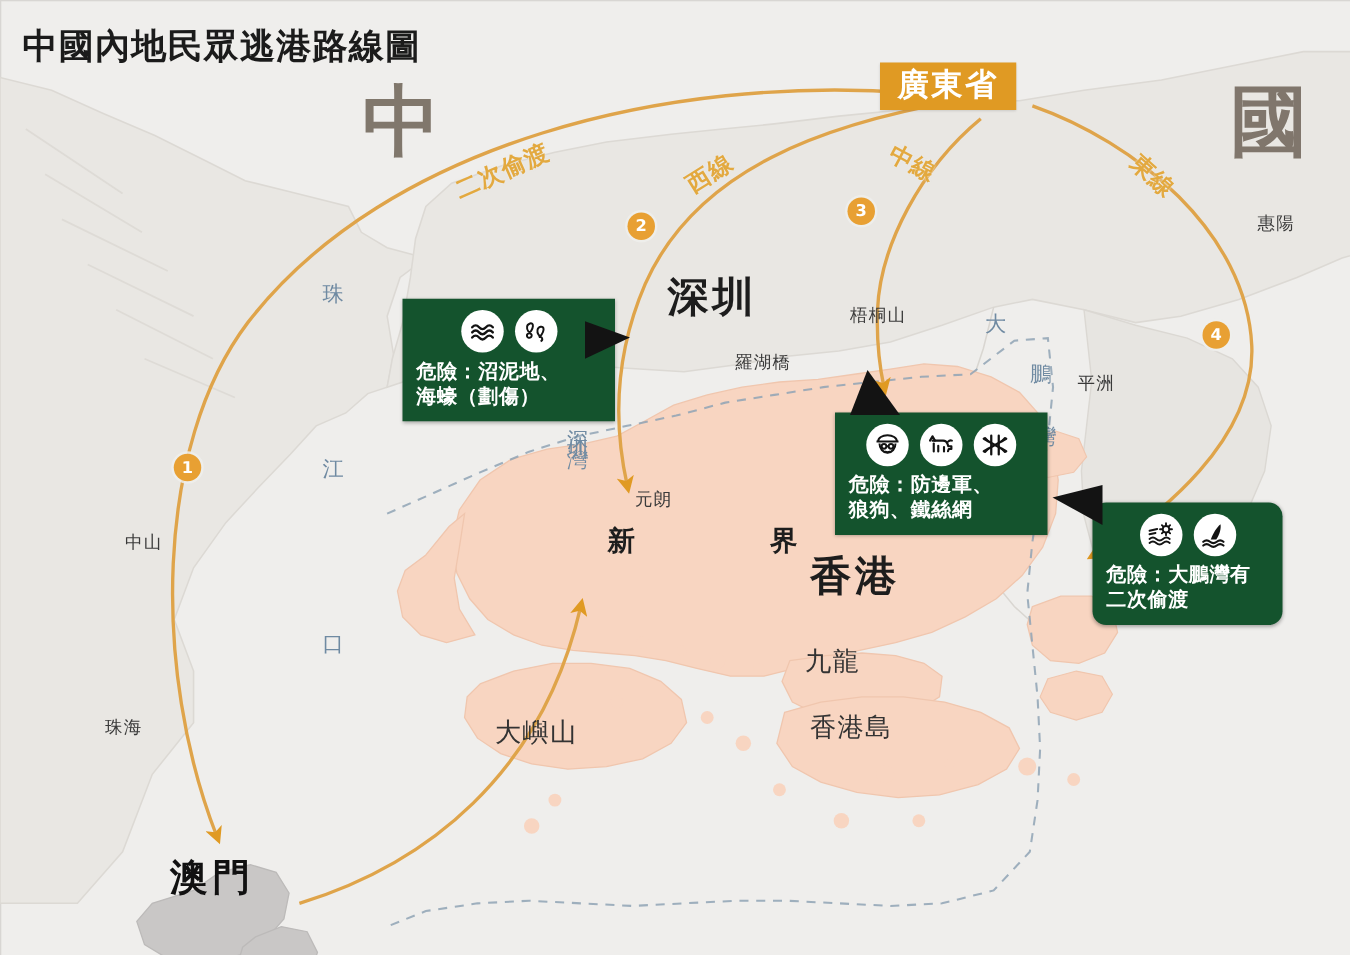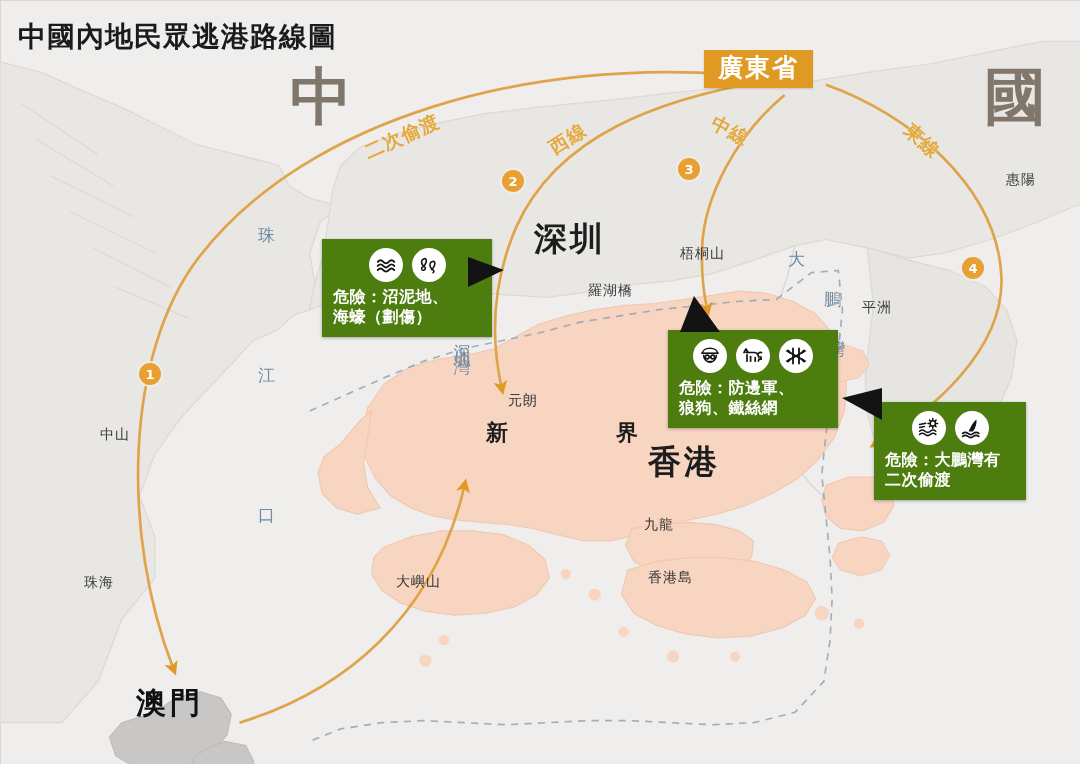--- a/index.html
+++ b/index.html
@@ -58,30 +58,30 @@
     line-height:1;
   }
 
   
   .place{
     font-family:Liberation Serif, serif;
     white-space:nowrap;line-height:1.15;
     color:#2b2b2b;
   }
   .place.city-big{font-size:33px;font-weight:bold;color:#1d1d1d;letter-spacing:3px;}
-  .place.city-mid{font-size:14px;color:#333;letter-spacing:1px;}
+  .place.city-mid{font-size:21px;color:#333;letter-spacing:1px;}
   .place.city-sm{font-size:14px;color:#3a3a3a;letter-spacing:1px;}
   .place.region{font-size:22px;font-weight:bold;color:#1d1d1d;}
   .place.water{font-size:17px;color:#6f8aa2;letter-spacing:1px;}
   .place.water-v{font-size:17px;color:#6f8aa2;writing-mode:vertical-rl;letter-spacing:7px;}
   .place.macau{font-size:30px;font-weight:bold;color:#111;letter-spacing:4px;}
 
   
   .callout{
-    background:#4d7c0f;color:#fff;
+    background:#14532d;color:#fff;
     padding:9px 11px 9px 11px;
     box-shadow:0 1px 3px rgba(0,0,0,.3);
   }
   .callout .icons{display:flex;gap:9px;justify-content:center;margin-bottom:5px;}
   .callout .ico{
     width:34px;height:34px;border-radius:50%;
     background:#fff;display:flex;align-items:center;justify-content:center;
     flex:0 0 auto;
   }
   .callout .ico svg{display:block;}
@@ -317,21 +317,21 @@
         </span>
       </div>
       <div class="ctext">危險：防邊軍、</div>
       <div class="ctext">狼狗、鐵絲網</div>
     </div>
 
     <div class="tail" style="left:12px;top:-34px;border-left:14px solid transparent;border-right:26px solid transparent;border-bottom:36px solid #131313;"></div>
   </div>
 
   <div class="abs" style="left:874px;top:402px;">
-    <div class="callout" style="width:130px;">
+    <div class="callout" style="width:130px;border-radius:11px;">
       <div class="icons">
         <span class="ico">
           <svg width="24" height="24" viewBox="0 0 24 24">
             <g fill="none" stroke="#131313" stroke-width="1.5" stroke-linecap="round">
               <circle cx="15.8" cy="7.4" r="2.6"></circle>
               <path d="M15.8 2.6v1.6 M15.8 10.6v1.6 M11 7.4h1.6 M19 7.4h1.6
                        M12.5 4.1l1.1 1.1 M18 9.6l1.1 1.1 M12.5 10.7l1.1-1.1 M18 5.2l1.1-1.1"></path>
               <path d="M2.6 8.6 L8.8 7.2"></path>
               <path d="M2.6 11.4 L7.4 10.4"></path>
               <path d="M2.6 15.2c1.8-1.6 3.6-1.6 5.4 0s3.6 1.6 5.4 0 3.6-1.6 5.4 0"></path>

